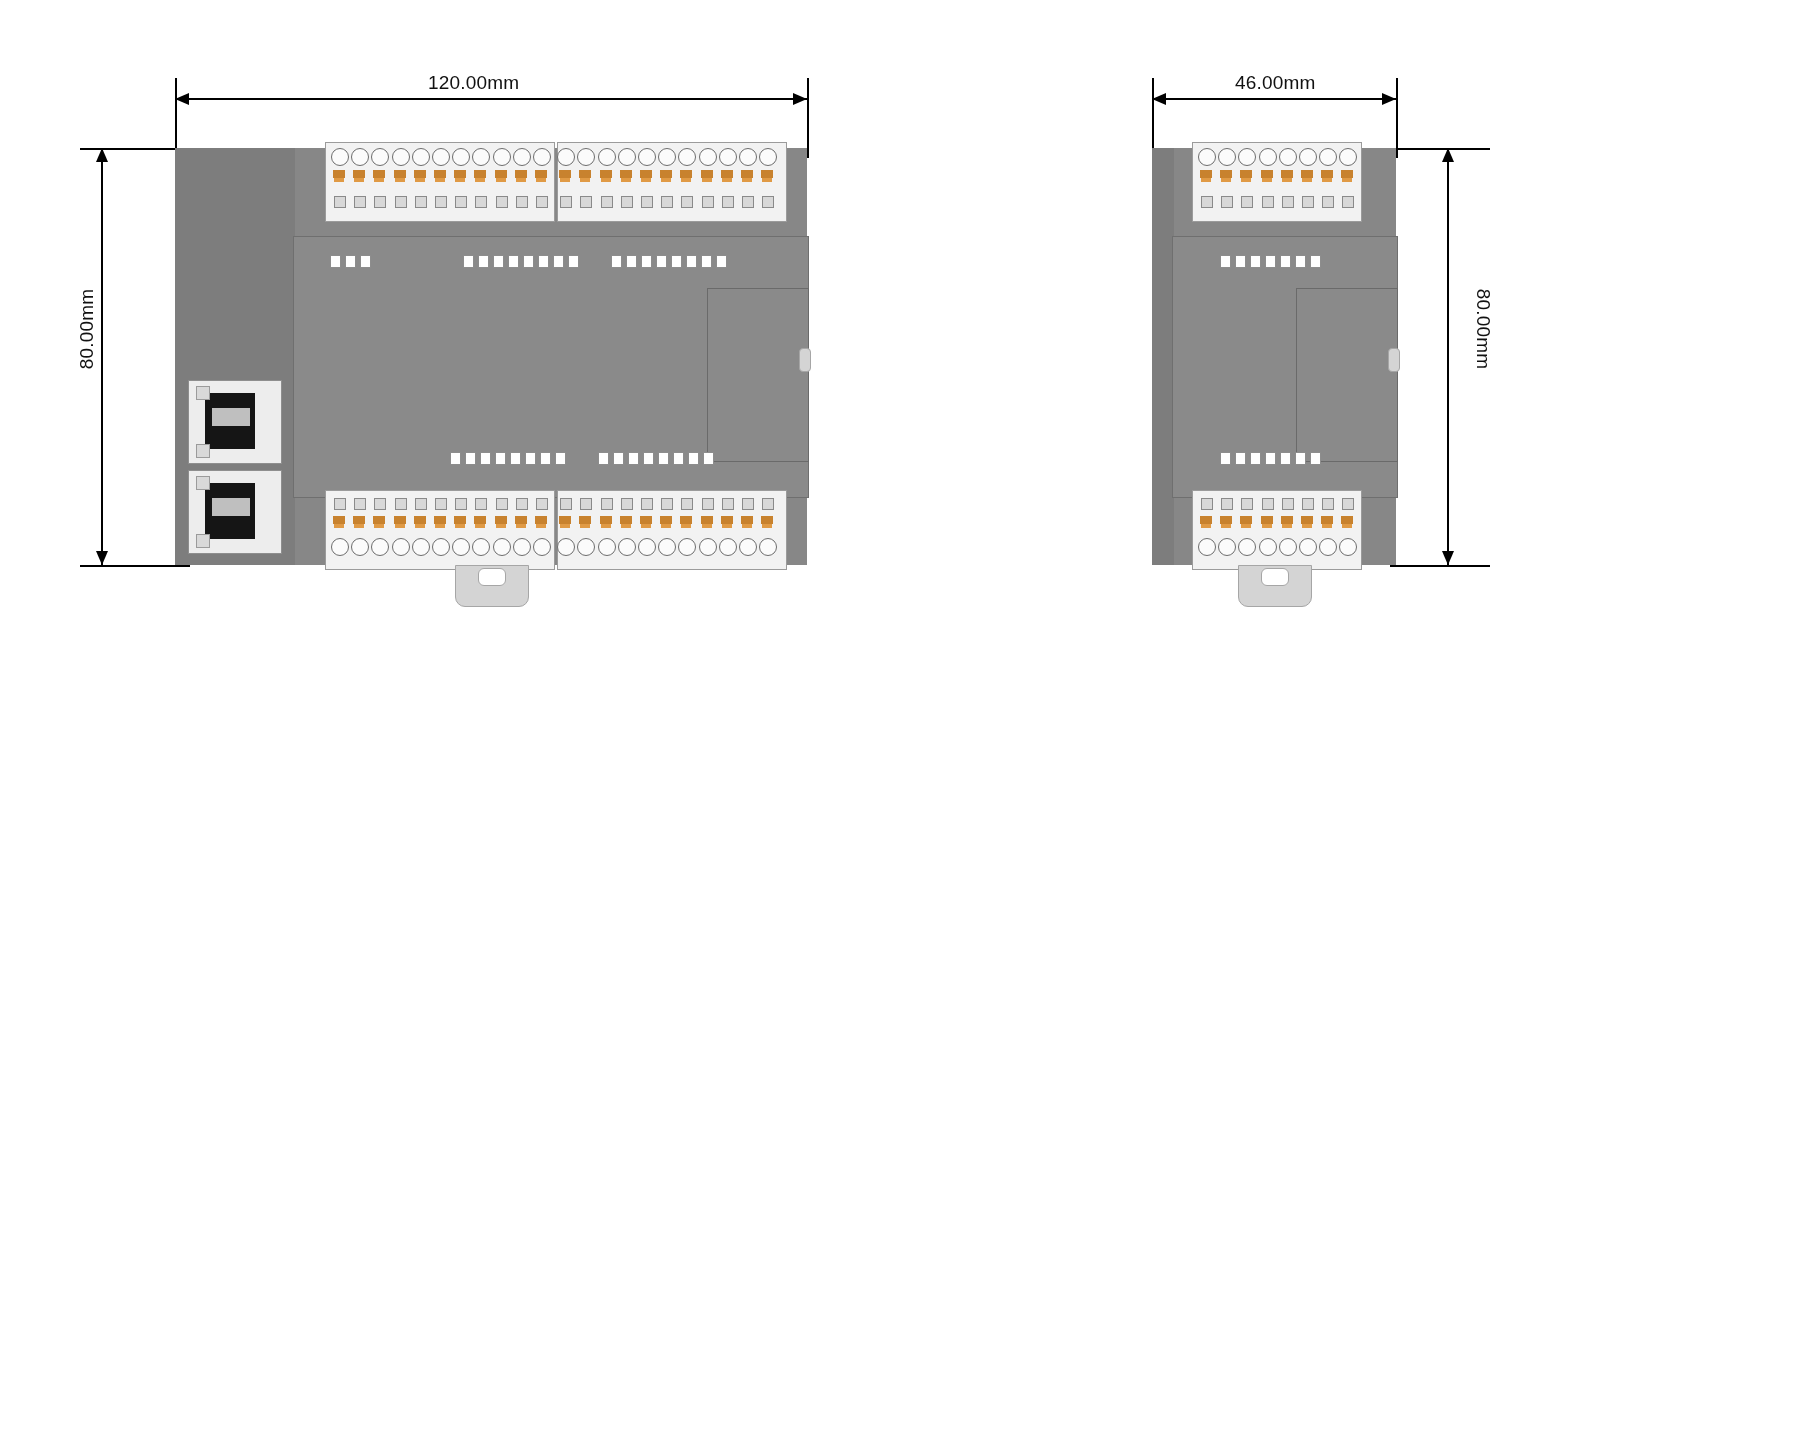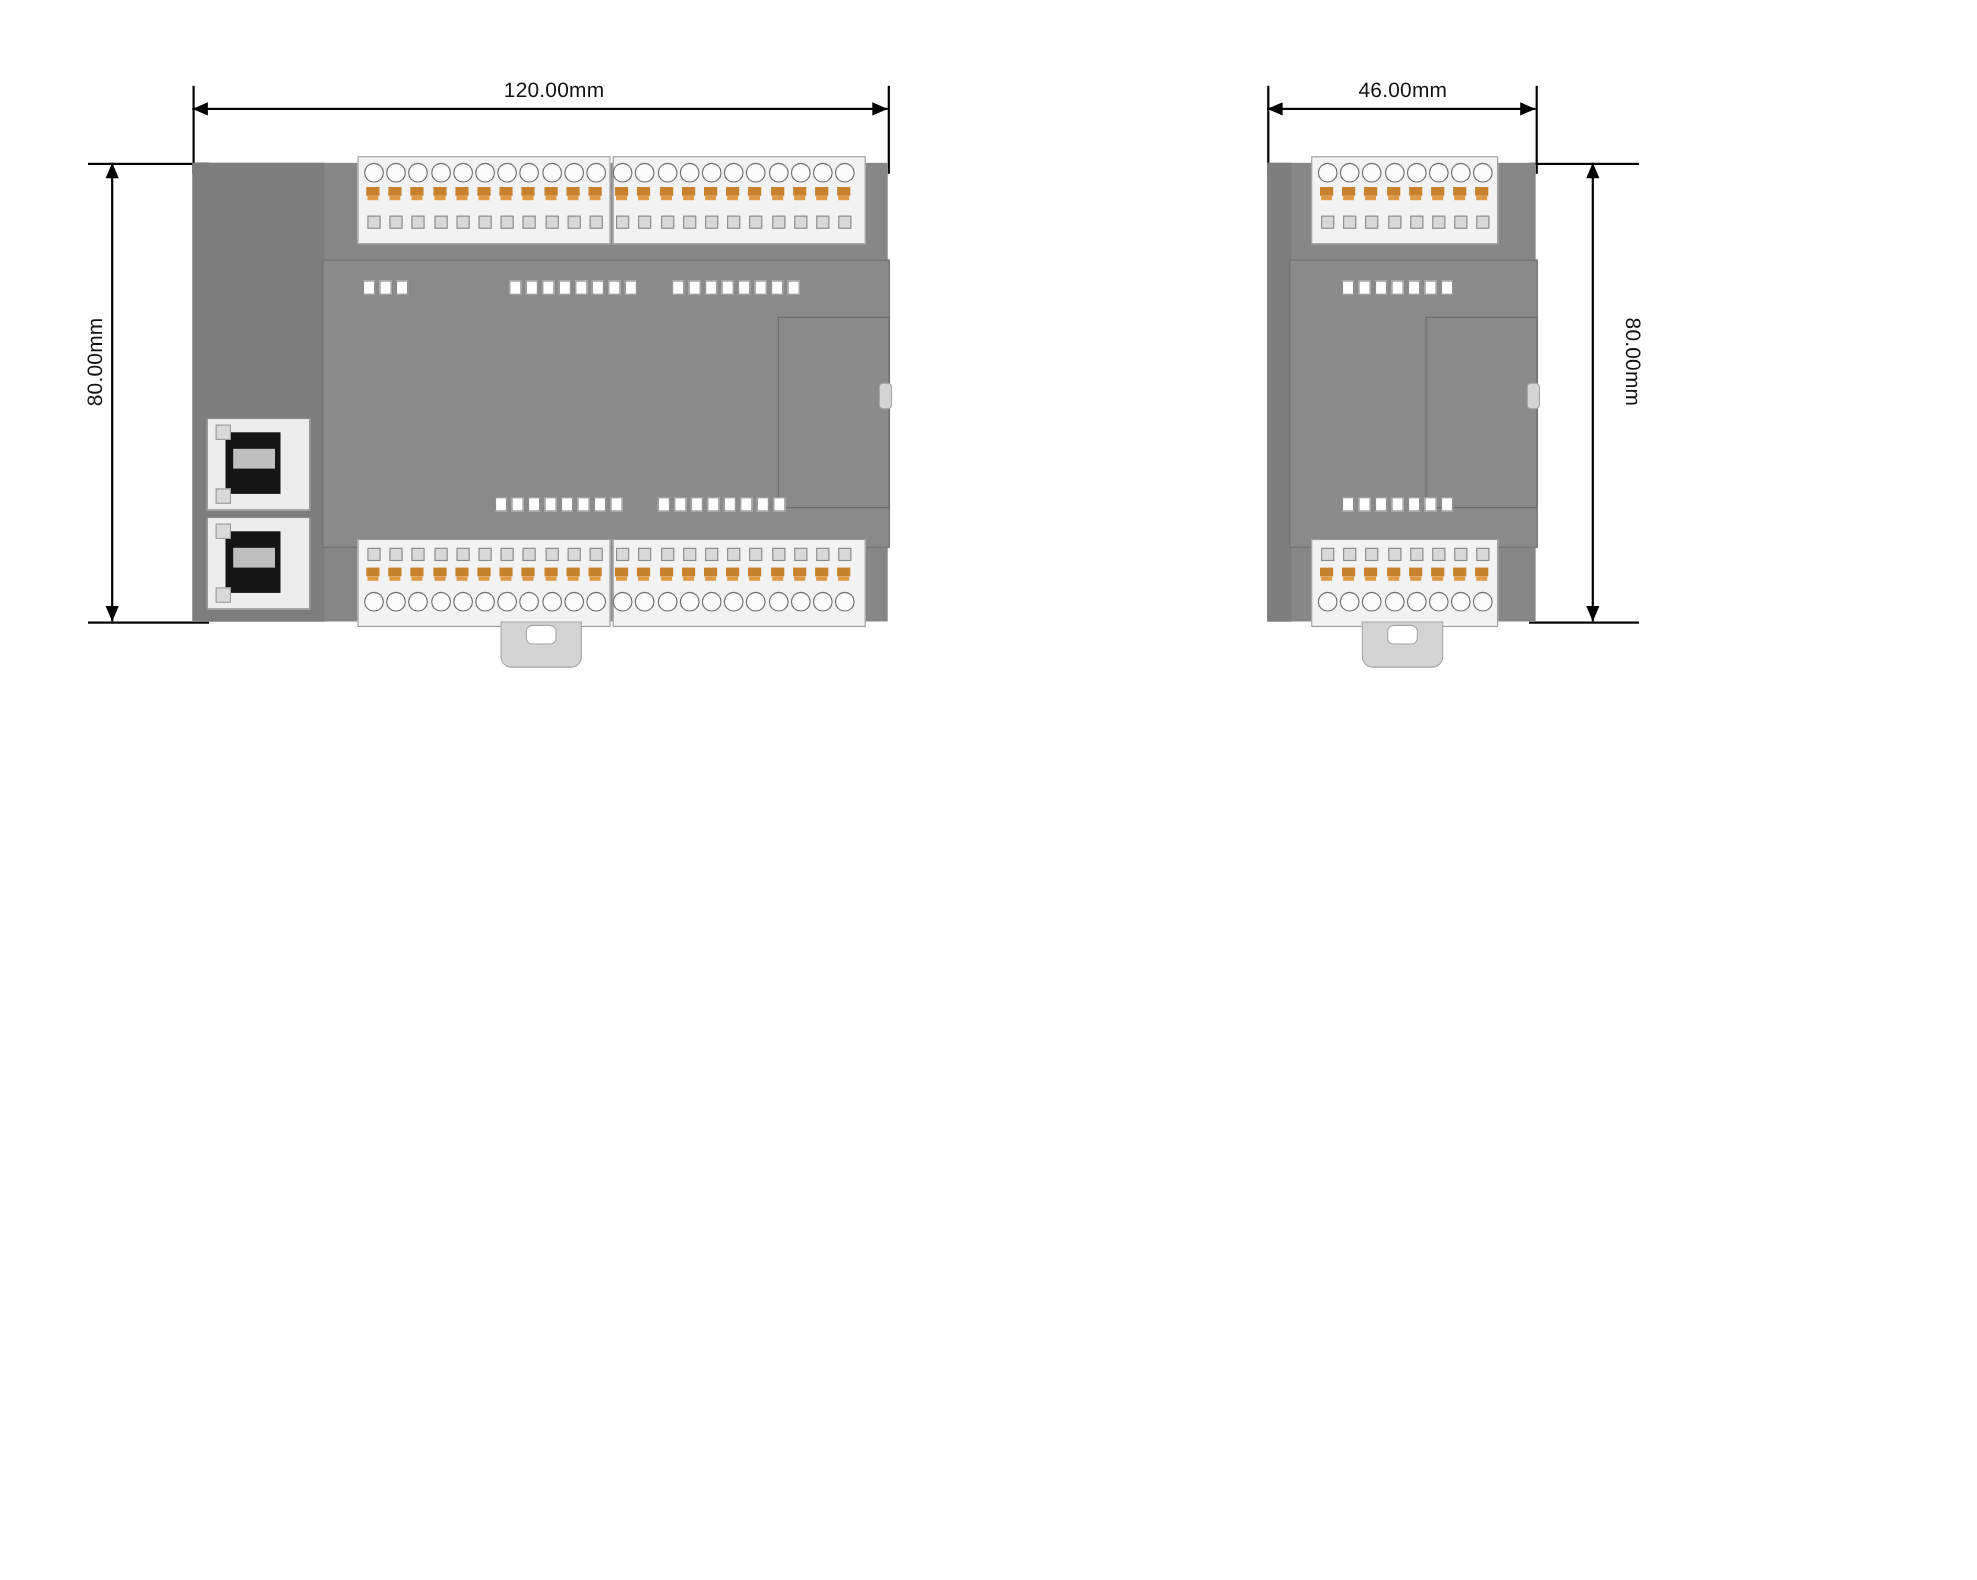--- a/index.html
+++ b/index.html
@@ -51,21 +51,21 @@
 </head>
 <body>
 
 <div class="view" style="left:0;top:0;width:960px;height:700px;">
 
   <div class="ext v" style="left:175px;top:78px;height:80px;"></div>
   <div class="ext v" style="left:807px;top:78px;height:80px;"></div>
   <div class="dline h" style="left:175px;top:98px;width:632px;"></div>
   <div class="arrow left" style="left:175px;top:93px;"></div>
   <div class="arrow right" style="left:793px;top:93px;"></div>
-  <div class="dim-label" style="left:458px;top:72px;">120.00mm</div>
+  <div class="dim-label" style="left:428px;top:72px;">120.00mm</div>
 
   <div class="ext h" style="left:80px;top:148px;width:110px;"></div>
   <div class="ext h" style="left:80px;top:565px;width:110px;"></div>
   <div class="dline v" style="left:101px;top:148px;height:417px;"></div>
   <div class="arrow up" style="left:96px;top:148px;"></div>
   <div class="arrow down" style="left:96px;top:551px;"></div>
   <div class="dim-label vert" style="left:47px;top:318px;transform:rotate(-90deg);">80.00mm</div>
 
   <div class="body" style="left:175px;top:148px;width:632px;height:417px;"></div>
   <div class="body-dark" style="left:175px;top:148px;width:120px;height:417px;"></div>

